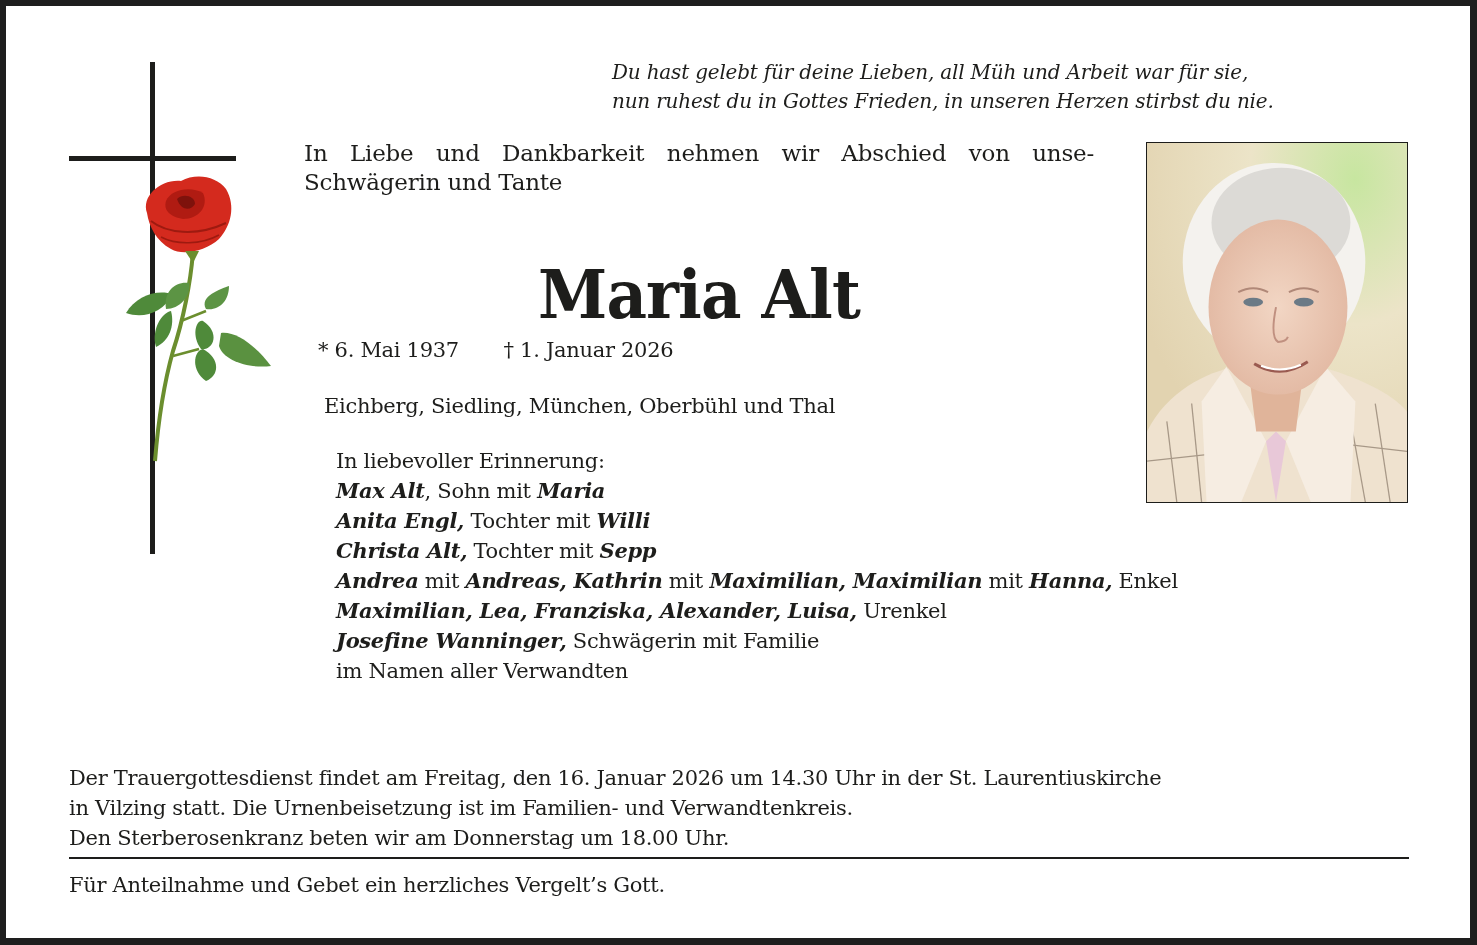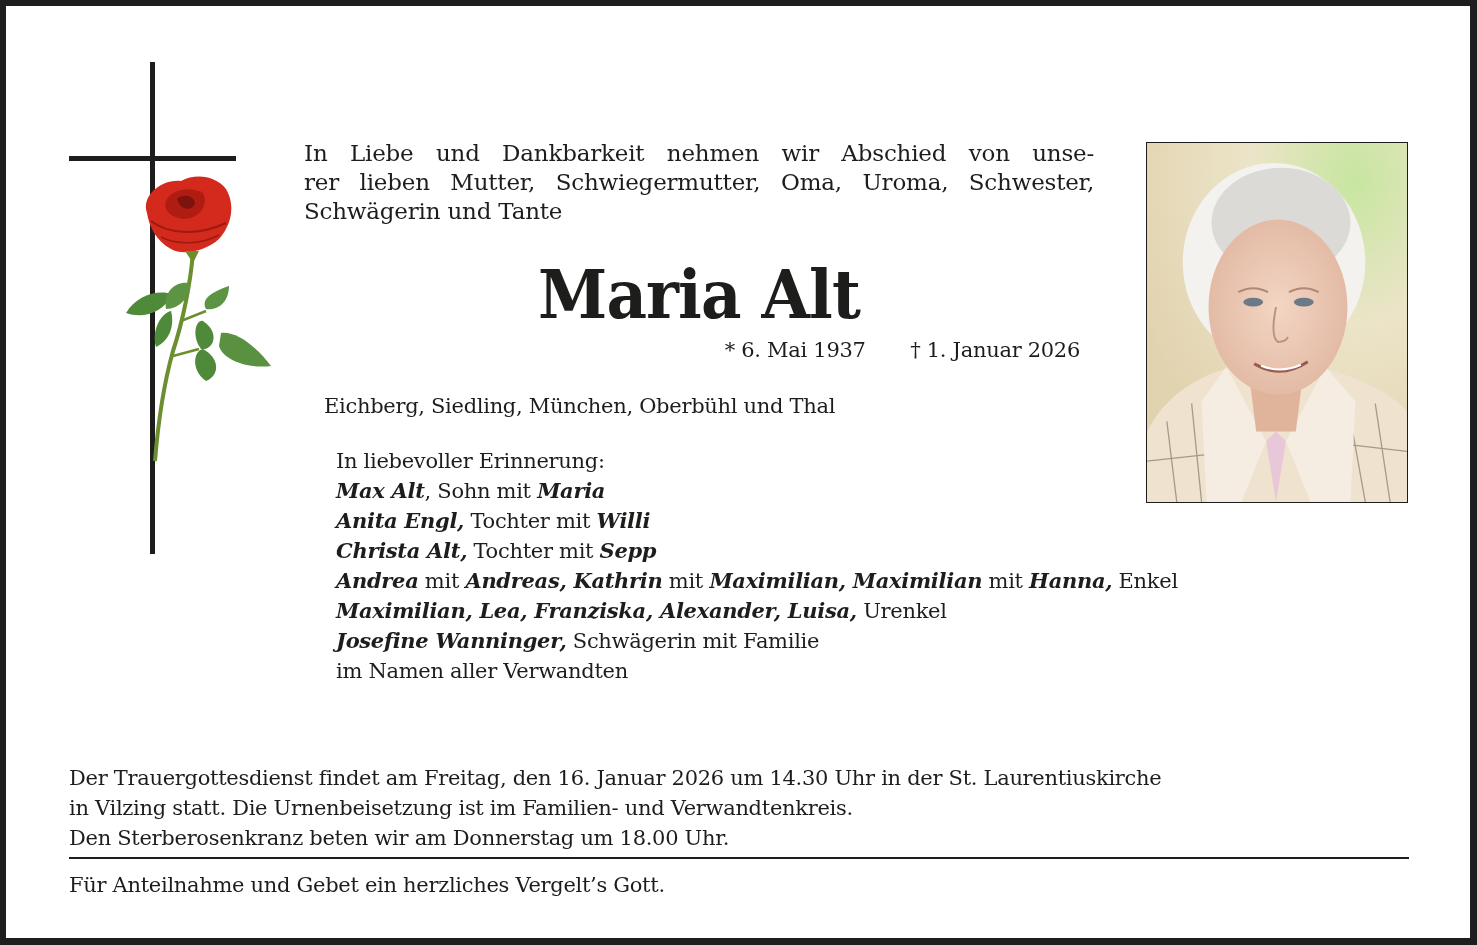--- a/index.html
+++ b/index.html
@@ -56,22 +56,22 @@
       position: absolute; left: 298px; top: 246px;
       width: 790px; text-align: center;
       font-family: "DejaVu Serif", "Liberation Serif", serif;
       font-weight: bold;
       font-size: 68px; line-height: 84px;
       letter-spacing: -1px;
       transform: scaleX(0.92);
       transform-origin: center;
     }
     .dates {
-      position: absolute; left: 284px; top: 329px;
-      width: 790px; text-align: right;
+      position: absolute; left: 312px; top: 329px;
+      width: 790px; text-align: left;
       font-size: 21px; line-height: 30px;
       white-space: pre;
       letter-spacing: -0.3px;
     }
     .places {
       position: absolute; left: 298px; top: 385px;
       font-size: 21px; line-height: 30px;
       white-space: nowrap;
       letter-spacing: -0.3px;
       margin-left: 20px;
@@ -137,24 +137,27 @@
     <path d="M92 178 C82 180, 80 200, 95 210 C108 205, 110 188, 92 178 Z" fill="#4f8a3a"></path>
 
     <path d="M36 42 C30 25, 50 8, 70 10 C85 2, 105 5, 115 18 C125 35, 120 55, 108 68 C95 80, 72 85, 60 78 C45 70, 38 55, 36 42 Z" fill="#d42a1e"></path>
     <path d="M55 30 C60 18, 80 15, 92 22 C98 35, 88 48, 72 48 C60 46, 52 40, 55 30 Z" fill="#b01b12"></path>
     <path d="M66 28 C72 22, 84 25, 84 33 C80 40, 70 40, 66 28 Z" fill="#7e120c"></path>
     <path d="M40 50 C55 62, 85 66, 115 52" stroke="#9e1a10" stroke-width="2" fill="none"></path>
     <path d="M50 66 C65 74, 90 74, 108 64" stroke="#9e1a10" stroke-width="1.5" fill="none"></path>
     <path d="M74 80 L82 92 L88 80 Z" fill="#6b8e2e"></path>
   </svg>
 
+  <div class="motto">
+    <div>Du hast gelebt für deine Lieben, all Müh und Arbeit war für sie,</div>
+    <div>nun ruhest du in Gottes Frieden, in unseren Herzen stirbst du nie.</div>
+  </div>
 
   <div class="intro">
     <div class="just">In Liebe und Dankbarkeit nehmen wir Abschied von unse-</div>
-    <div class="just">rer lieben Mutter, Schwiegermutter, Oma, Uroma, Schwester,</div>
     <div>Schwägerin und Tante</div>
   </div>
 
   <div class="name">Maria Alt</div>
   <div class="dates"><span>* 6. Mai 1937</span>       <span>† 1. Januar 2026</span></div>
   <div class="places">Eichberg, Siedling, München, Oberbühl und Thal</div>
 
   <div class="mourners">
     <div class="line">In liebevoller Erinnerung:</div>
     <div id="mourner-lines">

